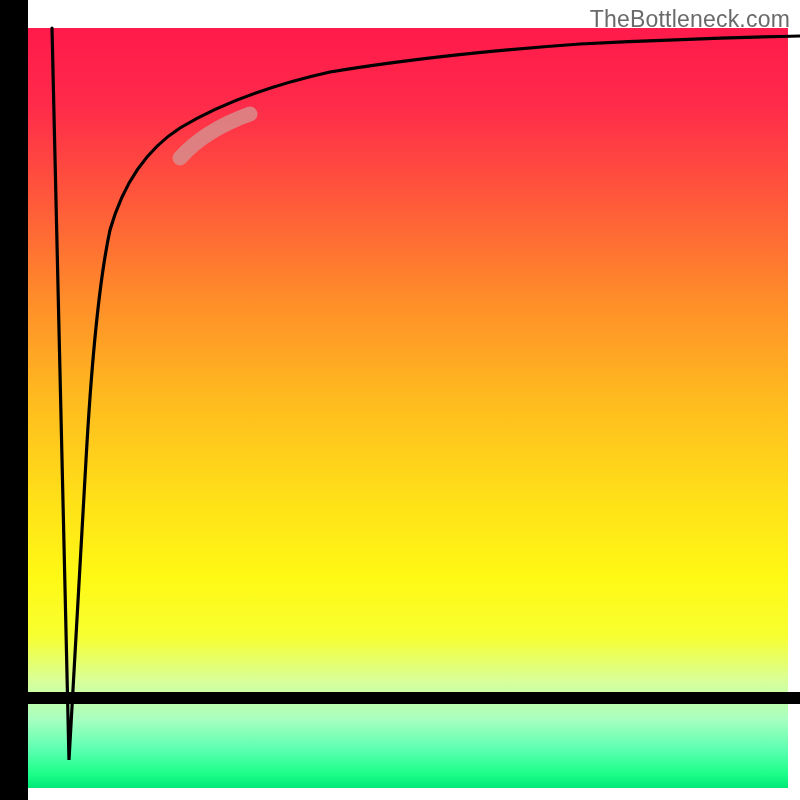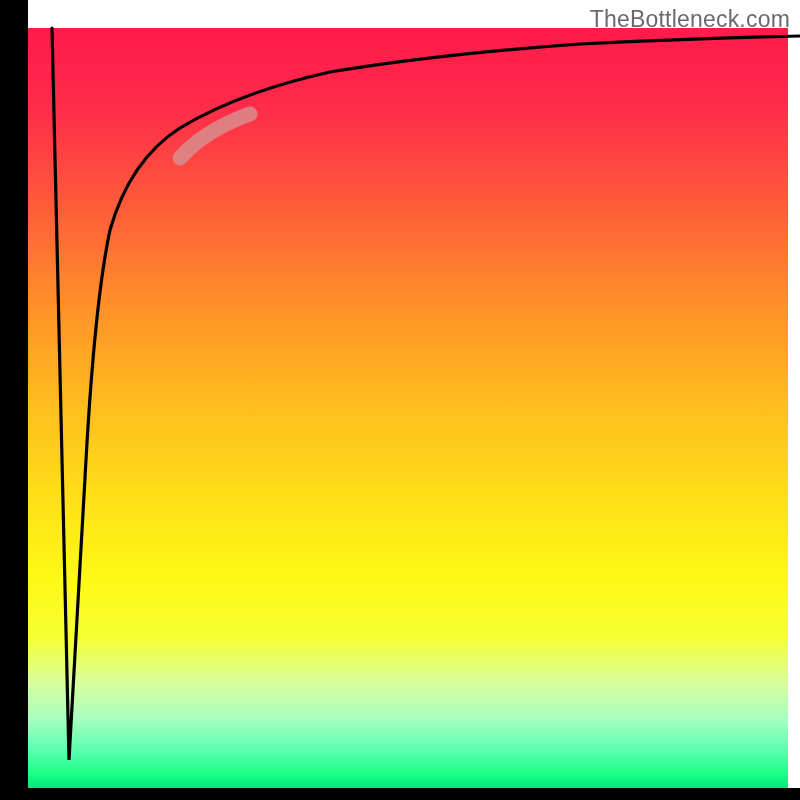--- a/index.html
+++ b/index.html
@@ -1,20 +1,20 @@
 <!DOCTYPE html>
 <html><head>
 <meta charset="utf-8">
 <style>
   * { margin: 0; padding: 0; box-sizing: border-box; }
   html, body { width: 800px; height: 800px; overflow: hidden; background: #fff; }
   .container {
     position: relative;
     width: 800px;
-    height: 800px;
+    height: 704px;
   }
   .plot-area {
     position: absolute;
     left: 28px;
     top: 28px;
     width: 760px;
     height: 760px;
     background: linear-gradient(to bottom,
       #ff1a4b 0%,
       #ff2a4a 10%,

